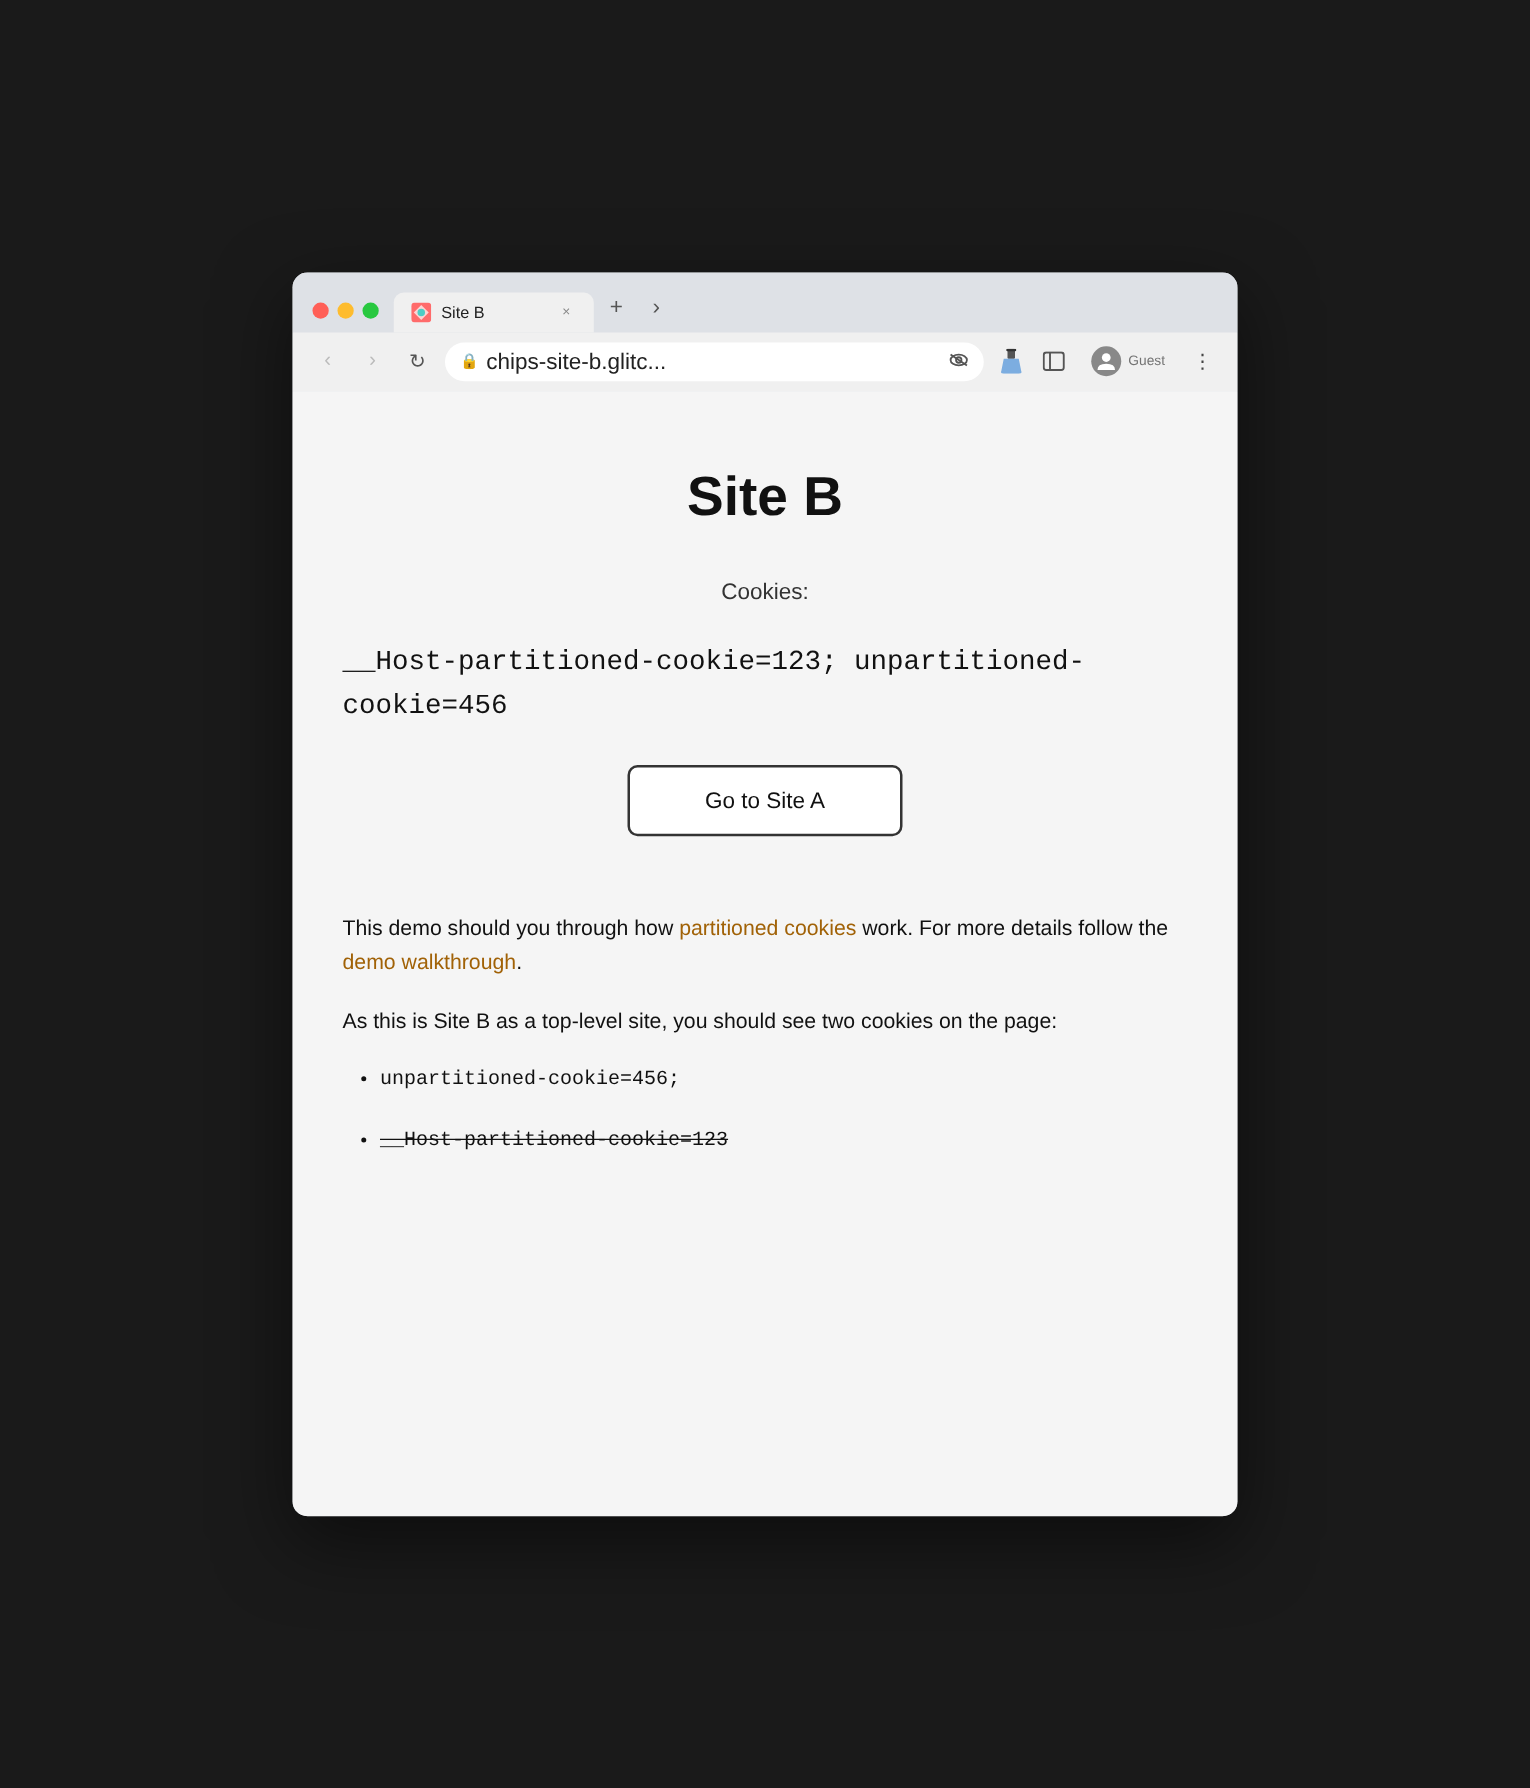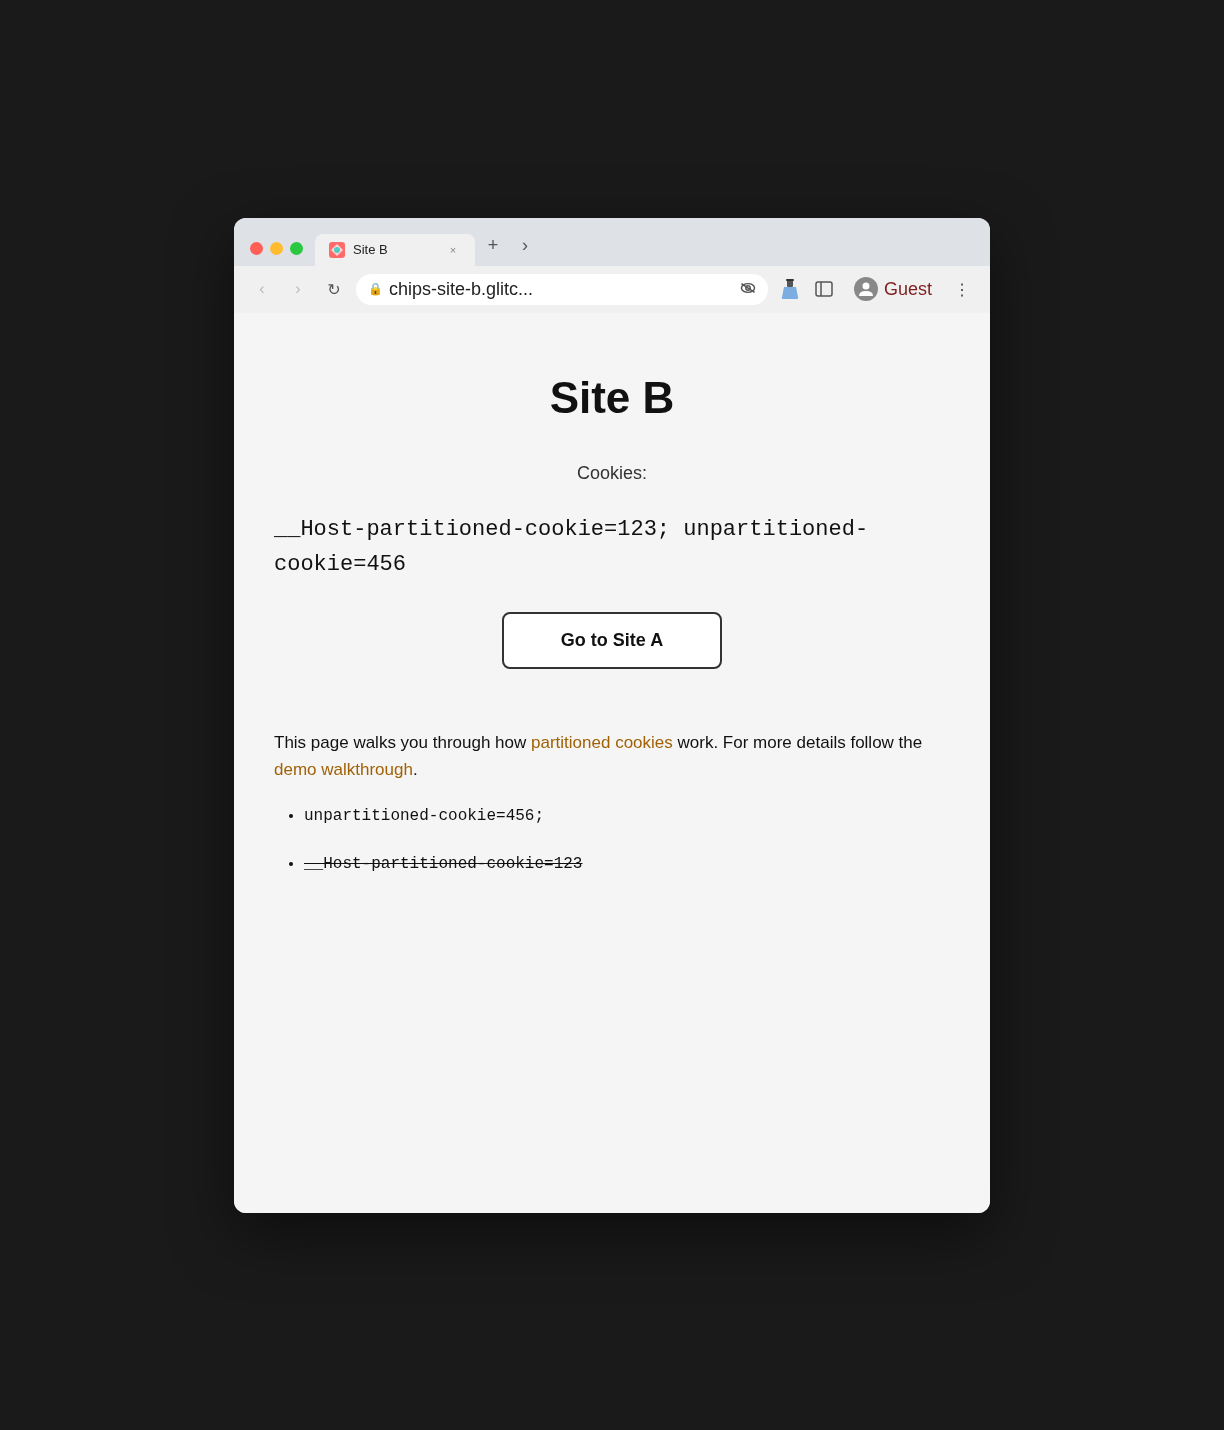--- a/index.html
+++ b/index.html
@@ -195,22 +195,22 @@
       background: #888;
       border-radius: 50%;
       display: flex;
       align-items: center;
       justify-content: center;
       color: white;
       font-size: 14px;
     }
 
     .profile-text {
-      font-size: 18px;
-      color: #7f1d1d;
+      font-size: 11px;
+      color: #737373;
     }
 
     
     .page-content {
       background: #f5f5f5;
       padding: 60px 40px 50px;
       min-height: 900px;
     }
 
     .page-title {
@@ -234,21 +234,21 @@
       color: #111;
       margin-bottom: 30px;
       line-height: 1.6;
     }
 
     .go-to-site-btn {
       display: block;
       margin: 0 auto 60px;
       padding: 16px 40px;
       font-size: 18px;
-      font-weight: 700;
+      font-weight: 400;
       border: 2px solid #333;
       border-radius: 8px;
       background: white;
       cursor: pointer;
       text-align: center;
       width: 220px;
       color: #111;
     }
 
     .description-section {
@@ -360,22 +360,23 @@
     <h1 class="page-title">Site B</h1>
 
     <p class="cookies-label">Cookies:</p>
 
     <p class="cookie-value">__Host-partitioned-cookie=123; unpartitioned-cookie=456</p>
 
     <button class="go-to-site-btn">Go to Site A</button>
 
     <div class="description-section">
       <p>
-        <span>This page walks you through how </span><a class="link">partitioned cookies</a><span> work. For more details follow the </span><a class="link">demo walkthrough</a><span>.</span>
+        <span>This demo should you through how </span><a class="link">partitioned cookies</a><span> work. For more details follow the </span><a class="link">demo walkthrough</a><span>.</span>
       </p>
+      <p>As this is Site B as a top-level site, you should see two cookies on the page:</p>
       <ul class="bullet-list">
         <li>unpartitioned-cookie=456;</li>
         <li>__Host-partitioned-cookie=123</li>
       </ul>
     </div>
   </div>
 
 </div>
 
 </body></html>

